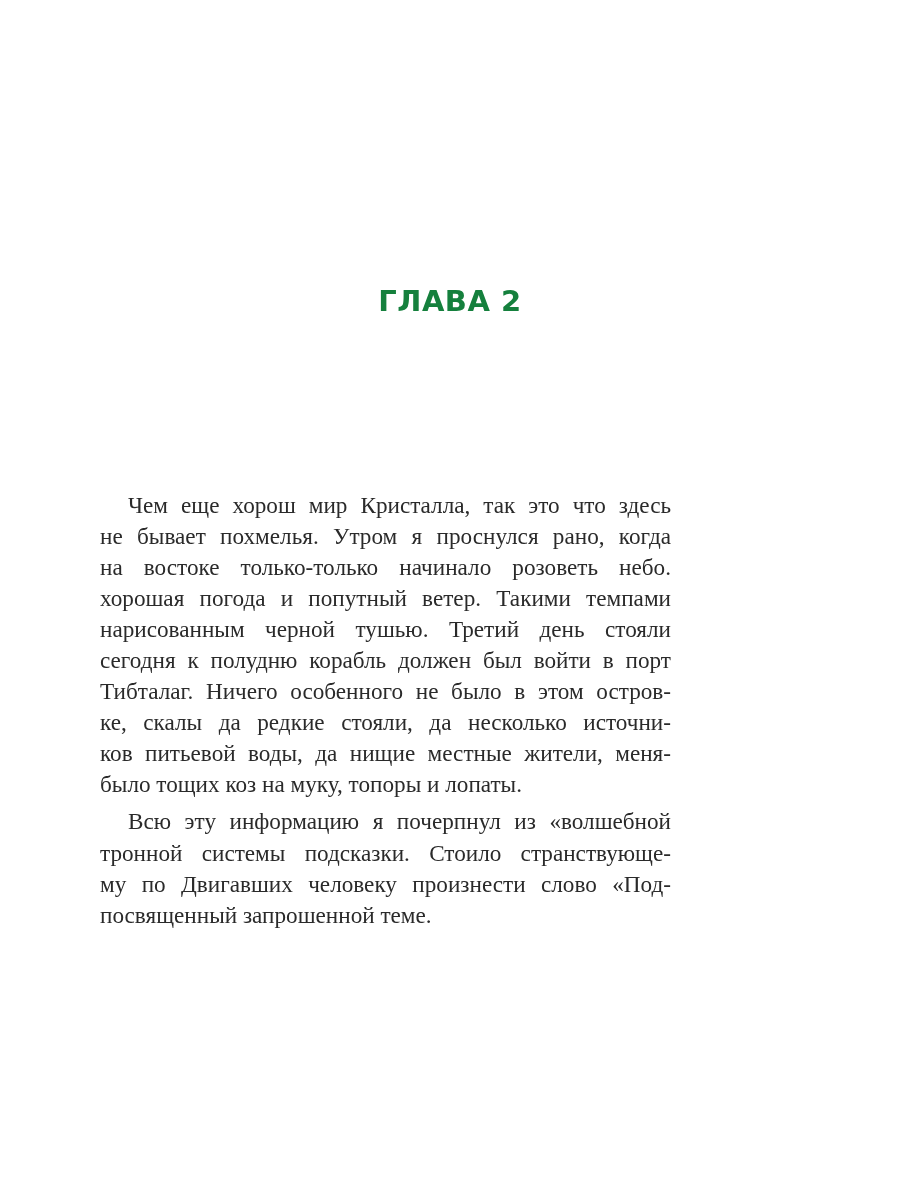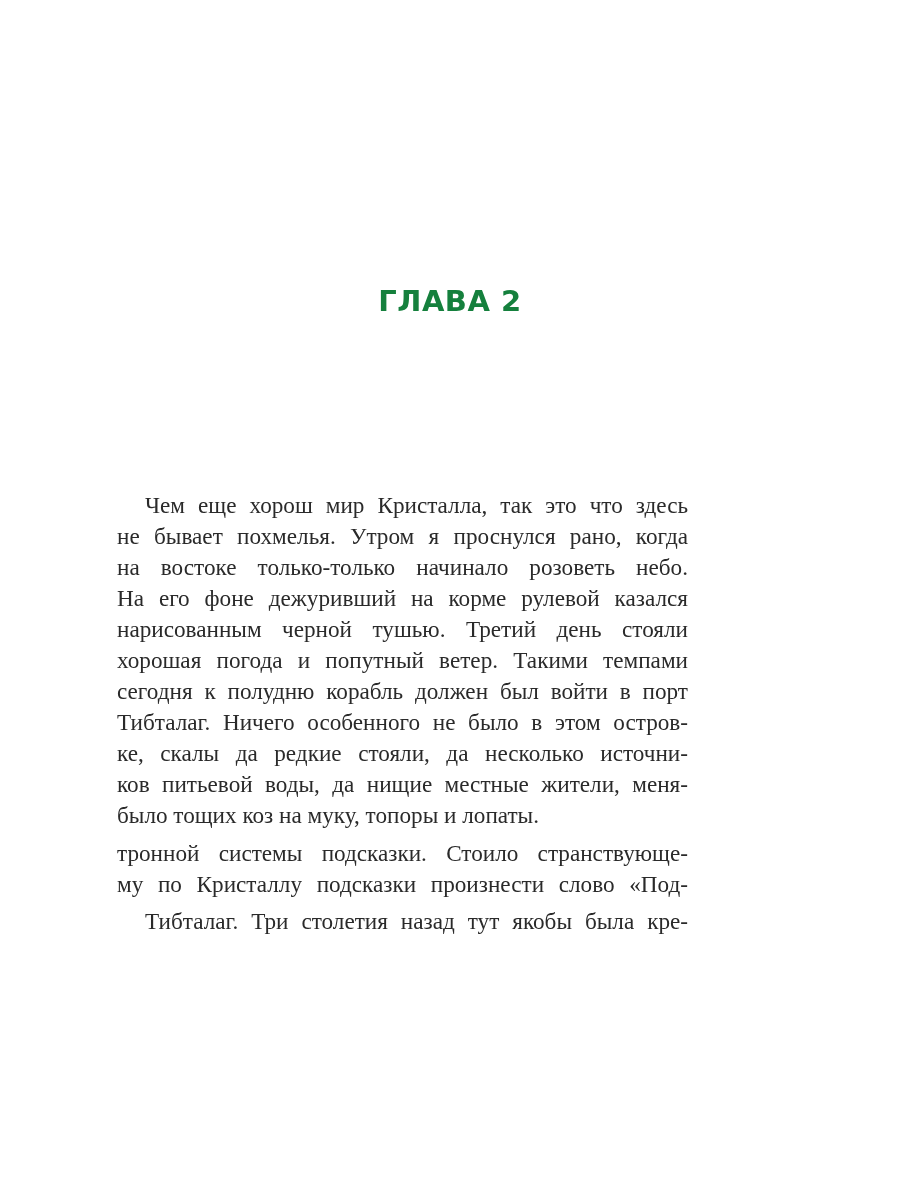--- a/index.html
+++ b/index.html
@@ -6,21 +6,21 @@
   body { width: 900px; height: 1200px; position: relative; overflow: hidden; }
   .page { position: absolute; left: 0; top: 0; width: 900px; height: 1200px; background: #fff; }
   .chapter-title {
     position: absolute; left: 0; width: 900px; top: 284px;
     text-align: center;
     font-family: "DejaVu Sans", sans-serif;
     font-weight: bold; font-size: 29px; letter-spacing: 0.5px;
     color: #15803d;
   }
   .body-text {
-    position: absolute; left: 117px; top: 490px; width: 571px;
+    position: absolute; left: 100px; top: 490px; width: 571px;
     font-family: "Liberation Serif", serif;
     font-size: 23.2px; color: #2a2a2a;
   }
   .line {
     display: block; height: 31.05px; line-height: 31.05px;
     text-align: justify; text-align-last: justify; white-space: nowrap;
   }
   .line.last { text-align-last: left; }
   .line.indent { padding-left: 28px; }
   .para-gap { height: 6px; }
@@ -29,32 +29,32 @@
 <body>
 
 <div class="page">
   <div class="chapter-title">ГЛАВА 2</div>
 
   <div class="body-text">
     <div>
       <span class="line indent">Чем еще хорош мир Кристалла, так это что здесь</span>
       <span class="line">не бывает похмелья. Утром я проснулся рано, когда</span>
       <span class="line">на востоке только-только начинало розоветь небо.</span>
-      <span class="line">На его фоне дежуривший на корме рулевой казался</span>
+      <span class="line">хорошая погода и попутный ветер. Такими темпами</span>
       <span class="line">нарисованным черной тушью. Третий день стояли</span>
-      <span class="line">хорошая погода и попутный ветер. Такими темпами</span>
       <span class="line">сегодня к полудню корабль должен был войти в порт</span>
       <span class="line">Тибталаг. Ничего особенного не было в этом остров-</span>
       <span class="line">ке, скалы да редкие стояли, да несколько источни-</span>
       <span class="line">ков питьевой воды, да нищие местные жители, меня-</span>
       <span class="line last">было тощих коз на муку, топоры и лопаты.</span>
     </div>
     <div class="para-gap"></div>
     <div>
+      <span class="line indent">Всю эту информацию я почерпнул из «волшебной</span>
       <span class="line">тронной системы подсказки. Стоило странствующе-</span>
-      <span class="line">му по Кристаллу подсказки произнести слово «Под-</span>
+      <span class="line">му по Двигавших человеку произнести слово «Под-</span>
+      <span class="line last">посвященный запрошенной теме.</span>
     </div>
     <div class="para-gap"></div>
     <div>
-      <span class="line indent">Тибталаг. Три столетия назад тут якобы была кре-</span>
     </div>
   </div>
 </div>
 
 </body></html>

